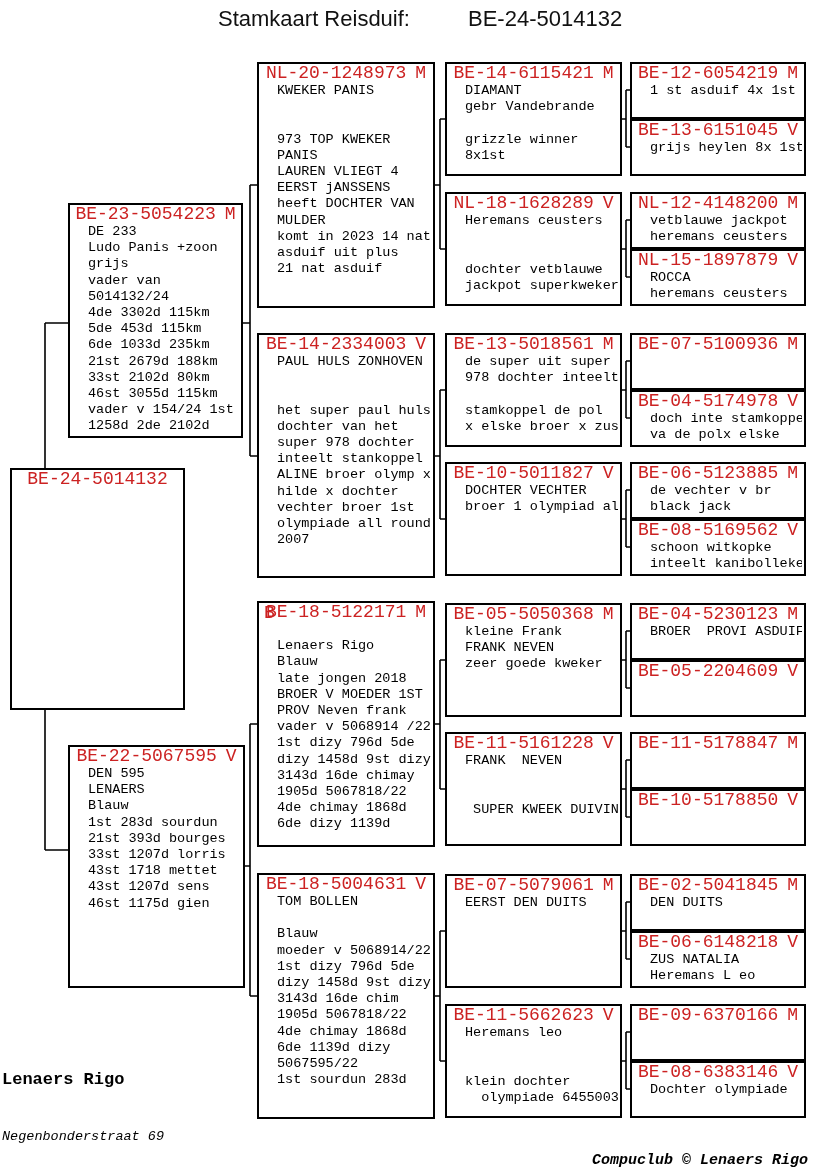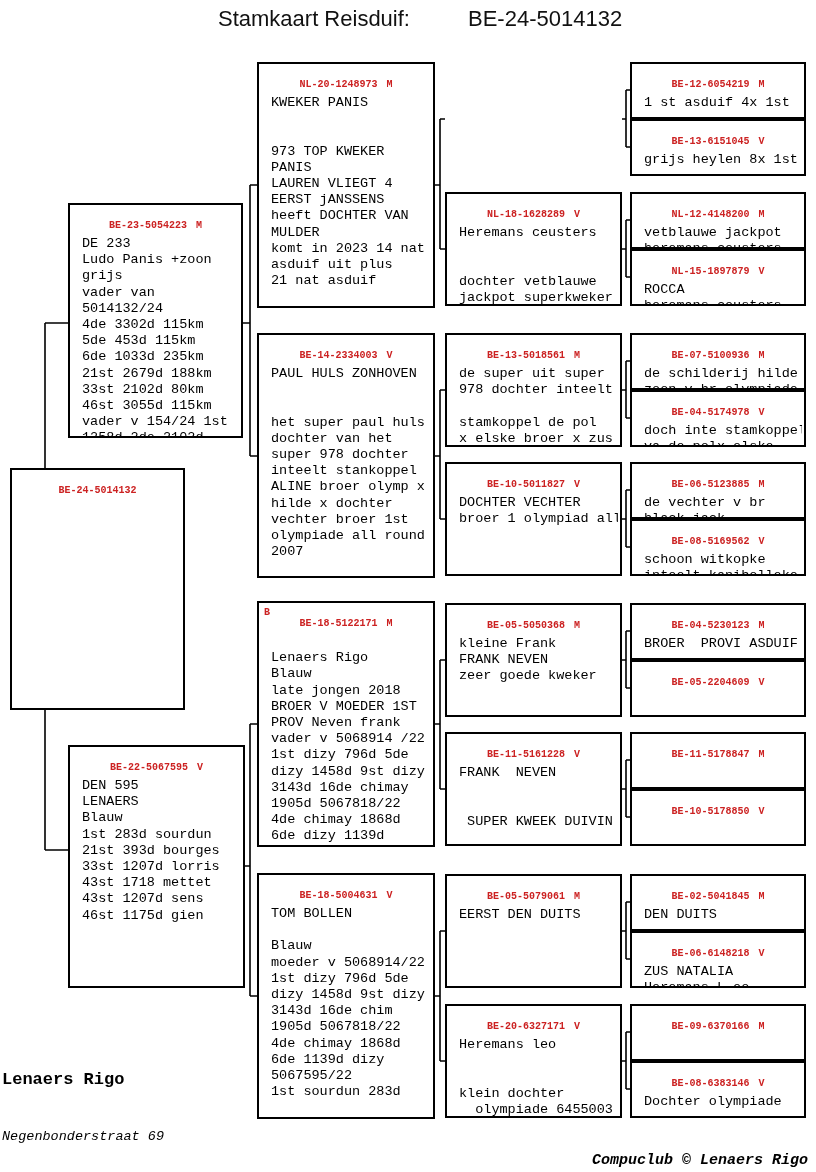--- a/index.html
+++ b/index.html
@@ -3,26 +3,26 @@
 <meta charset="utf-8">
 <style>
   html,body{margin:0;padding:0;background:#fff;}
   #page{position:relative;width:816px;height:1172px;background:#ffffff;overflow:hidden;
         font-family:"Liberation Mono","DejaVu Sans Mono",monospace;color:#000;}
   #title{position:absolute;top:4px;left:0;width:816px;height:32px;
          font-family:"Liberation Sans","DejaVu Sans",sans-serif;font-size:22px;color:#111;margin-left:13px;}
   #title .t-label{position:absolute;left:205px;top:2px;}
   #title .t-ring{position:absolute;left:455px;top:2px;}
   .box{position:absolute;background:#fff;border:2px solid #000;box-sizing:border-box;overflow:hidden;}
-  .hdr{position:relative;color:#cc2222;font-weight:bold;font-size:10px;line-height:18px;
-       text-align:center;white-space:pre;padding-top:12px;}
+  .hdr{position:relative;color:#cc2222;font-weight:normal;font-size:18px;line-height:18px;
+       text-align:center;white-space:pre;padding-top:0;}
   .hdr .sex{margin-left:9px;}
   .hdr .sex:empty{display:none;}
   .hdr .prefix{position:absolute;left:5px;top:1px;}
-  .body{padding:1px 2px 0 12px;font-size:13.5px;white-space:pre;}
+  .body{padding:1px 2px 0 18px;font-size:13.5px;white-space:pre;}
   .bline{height:16.2px;line-height:16.2px;overflow:hidden;}
   #connectors{position:absolute;left:0;top:0;pointer-events:none;}
   #owner{position:absolute;left:2px;top:1032px;white-space:pre;}
   #owner .o-name{font-size:17px;font-weight:bold;line-height:24px;}
   #owner .o-line{font-size:13.5px;line-height:18px;font-style:italic;}
   #credit{position:absolute;right:8px;top:1152px;font-size:15px;font-weight:bold;font-style:italic;white-space:pre;}
 </style>
 </head>
 <body>
 
@@ -77,20 +77,24 @@
   </div>
   <div class="box" style="left:257px;top:601px;width:178px;height:246px">
     <div class="hdr"><span class="prefix">B</span><span>BE-18-5122171</span><span class="sex">M</span></div>
     <div class="body"><div class="bline">&nbsp;</div><div class="bline">Lenaers Rigo</div><div class="bline">Blauw</div><div class="bline">late jongen 2018</div><div class="bline">BROER V MOEDER 1ST</div><div class="bline">PROV Neven frank</div><div class="bline">vader v 5068914 /22</div><div class="bline">1st dizy 796d 5de</div><div class="bline">dizy 1458d 9st dizy</div><div class="bline">3143d 16de chimay</div><div class="bline">1905d 5067818/22</div><div class="bline">4de chimay 1868d</div><div class="bline">6de dizy 1139d</div></div>
   </div>
   <div class="box" style="left:257px;top:873px;width:178px;height:246px">
     <div class="hdr"><span>BE-18-5004631</span><span class="sex">V</span></div>
     <div class="body"><div class="bline">TOM BOLLEN</div><div class="bline">&nbsp;</div><div class="bline">Blauw</div><div class="bline">moeder v 5068914/22</div><div class="bline">1st dizy 796d 5de</div><div class="bline">dizy 1458d 9st dizy</div><div class="bline">3143d 16de chim</div><div class="bline">1905d 5067818/22</div><div class="bline">4de chimay 1868d</div><div class="bline">6de 1139d dizy</div><div class="bline">5067595/22</div><div class="bline">1st sourdun 283d</div></div>
   </div>
 
+  <div class="box" style="left:445px;top:62px;width:177px;height:114px">
+    <div class="hdr"><span>BE-14-6115421</span><span class="sex">M</span></div>
+    <div class="body"><div class="bline">DIAMANT</div><div class="bline">gebr Vandebrande</div><div class="bline">&nbsp;</div><div class="bline">grizzle winner</div><div class="bline">8x1st</div></div>
+  </div>
   <div class="box" style="left:445px;top:192px;width:177px;height:114px">
     <div class="hdr"><span>NL-18-1628289</span><span class="sex">V</span></div>
     <div class="body"><div class="bline">Heremans ceusters</div><div class="bline">&nbsp;</div><div class="bline">&nbsp;</div><div class="bline">dochter vetblauwe</div><div class="bline">jackpot superkweker</div></div>
   </div>
   <div class="box" style="left:445px;top:333px;width:177px;height:114px">
     <div class="hdr"><span>BE-13-5018561</span><span class="sex">M</span></div>
     <div class="body"><div class="bline">de super uit super</div><div class="bline">978 dochter inteelt</div><div class="bline">&nbsp;</div><div class="bline">stamkoppel de pol</div><div class="bline">x elske broer x zus</div></div>
   </div>
   <div class="box" style="left:445px;top:462px;width:177px;height:114px">
     <div class="hdr"><span>BE-10-5011827</span><span class="sex">V</span></div>
@@ -98,25 +102,25 @@
   </div>
   <div class="box" style="left:445px;top:603px;width:177px;height:114px">
     <div class="hdr"><span>BE-05-5050368</span><span class="sex">M</span></div>
     <div class="body"><div class="bline">kleine Frank</div><div class="bline">FRANK NEVEN</div><div class="bline">zeer goede kweker</div></div>
   </div>
   <div class="box" style="left:445px;top:732px;width:177px;height:114px">
     <div class="hdr"><span>BE-11-5161228</span><span class="sex">V</span></div>
     <div class="body"><div class="bline">FRANK  NEVEN</div><div class="bline">&nbsp;</div><div class="bline">&nbsp;</div><div class="bline"> SUPER KWEEK DUIVIN</div></div>
   </div>
   <div class="box" style="left:445px;top:874px;width:177px;height:114px">
-    <div class="hdr"><span>BE-05-5079061</span><span class="sex">M</span></div>
+    <div class="hdr"><span>BE-07-5079061</span><span class="sex">M</span></div>
     <div class="body"><div class="bline">EERST DEN DUITS</div></div>
   </div>
   <div class="box" style="left:445px;top:1004px;width:177px;height:114px">
-    <div class="hdr"><span>BE-20-6327171</span><span class="sex">V</span></div>
+    <div class="hdr"><span>BE-11-5662623</span><span class="sex">V</span></div>
     <div class="body"><div class="bline">Heremans leo</div><div class="bline">&nbsp;</div><div class="bline">&nbsp;</div><div class="bline">klein dochter</div><div class="bline">  olympiade 6455003</div></div>
   </div>
 
   <div class="box" style="left:630px;top:62px;width:176px;height:57px">
     <div class="hdr"><span>BE-12-6054219</span><span class="sex">M</span></div>
     <div class="body"><div class="bline">1 st asduif 4x 1st</div></div>
   </div>
   <div class="box" style="left:630px;top:119px;width:176px;height:57px">
     <div class="hdr"><span>BE-13-6151045</span><span class="sex">V</span></div>
     <div class="body"><div class="bline">grijs heylen 8x 1st</div></div>
@@ -124,21 +128,20 @@
   <div class="box" style="left:630px;top:192px;width:176px;height:57px">
     <div class="hdr"><span>NL-12-4148200</span><span class="sex">M</span></div>
     <div class="body"><div class="bline">vetblauwe jackpot</div><div class="bline">heremans ceusters</div></div>
   </div>
   <div class="box" style="left:630px;top:249px;width:176px;height:57px">
     <div class="hdr"><span>NL-15-1897879</span><span class="sex">V</span></div>
     <div class="body"><div class="bline">ROCCA</div><div class="bline">heremans ceusters</div></div>
   </div>
   <div class="box" style="left:630px;top:333px;width:176px;height:57px">
     <div class="hdr"><span>BE-07-5100936</span><span class="sex">M</span></div>
-    <div class="body"><div class="bline">de schilderij hilde</div><div class="bline">zoon v br olympiade</div></div>
   </div>
   <div class="box" style="left:630px;top:390px;width:176px;height:57px">
     <div class="hdr"><span>BE-04-5174978</span><span class="sex">V</span></div>
     <div class="body"><div class="bline">doch inte stamkoppel</div><div class="bline">va de polx elske</div></div>
   </div>
   <div class="box" style="left:630px;top:462px;width:176px;height:57px">
     <div class="hdr"><span>BE-06-5123885</span><span class="sex">M</span></div>
     <div class="body"><div class="bline">de vechter v br</div><div class="bline">black jack</div></div>
   </div>
   <div class="box" style="left:630px;top:519px;width:176px;height:57px">

